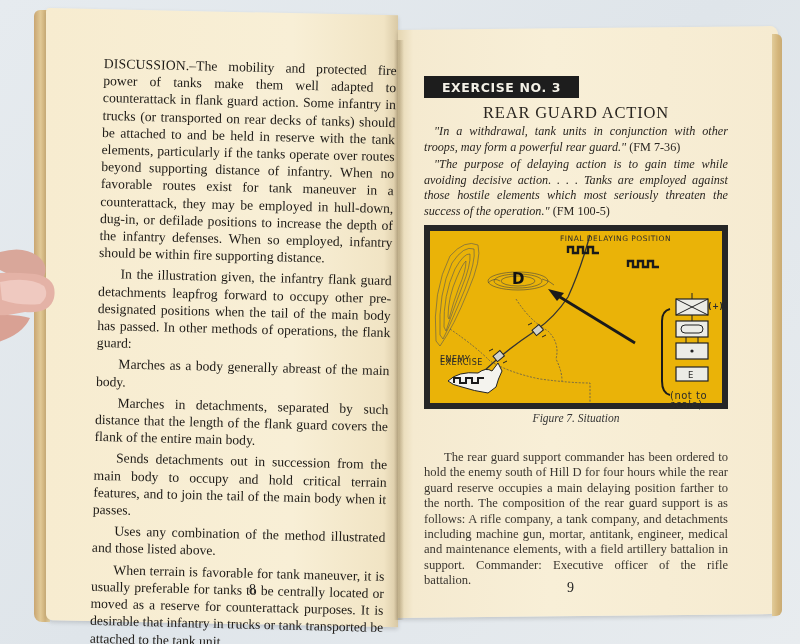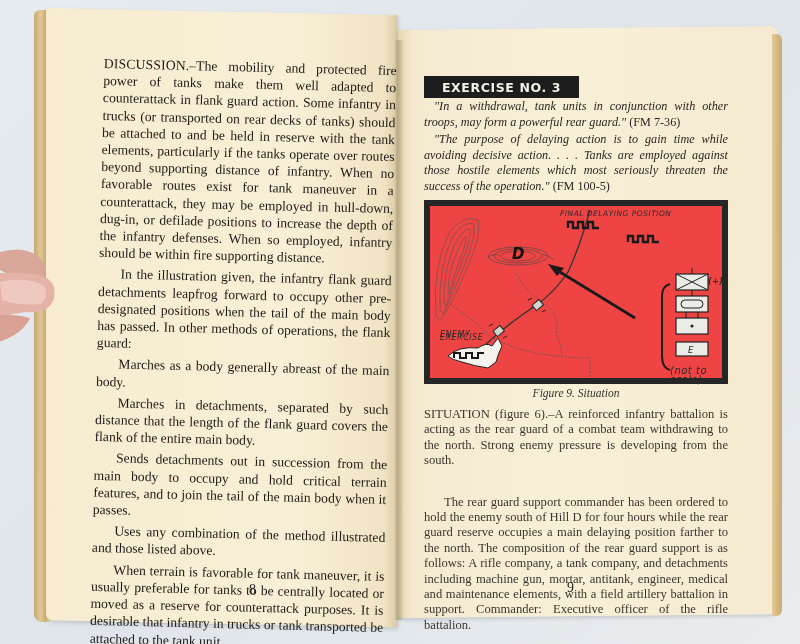--- a/index.html
+++ b/index.html
@@ -69,22 +69,21 @@
   .quote.q1 { text-indent:10px; margin-top:1px; }
   .quote.q2 { text-indent:10px; margin-top:2px; }
   .quote i { font-style:italic; }
 
   .figure {
     position:relative; margin-top:6px; width:304px; height:184px;
     background:#262626; padding:6px; box-sizing:border-box;
   }
   .map {
     position:relative; width:100%; height:100%;
-    background:#ef4444;
-    font-style:italic;
+    background:#eab308;
   }
   .map svg { position:absolute; left:0; top:0; width:100%; height:100%; }
   .map-label {
     position:absolute; font-family:"DejaVu Sans","Liberation Sans",sans-serif;
     font-size:8px; color:#2b2b2b; letter-spacing:0.5px; line-height:9px;
   }
   .fig-caption {
     text-align:center; font-style:italic; font-size:11.5px; margin-top:3px; color:#333;
   }
 
@@ -120,20 +119,21 @@
     <p class="ind">Marches in detachments, separated by such distance that the length of the flank guard covers the flank of the entire main body.</p>
     <p class="ind">Sends detachments out in succession from the main body to occupy and hold critical terrain features, and to join the tail of the main body when it passes.</p>
     <p class="ind">Uses any combination of the method illustrated and those listed above.</p>
     <p class="ind">When terrain is favorable for tank maneuver, it is usually preferable for tanks to be centrally located or moved as a reserve for counterattack purposes. It is desirable that infantry in trucks or tank transported be attached to the tank unit.</p>
 
   </div>
   <div class="page-num pn-left">8</div>
 
   <div class="text-right">
     <div class="exercise-banner">EXERCISE NO. 3</div>
+    <div class="section-title">REAR GUARD ACTION</div>
     <p class="quote q1"><i>"In a withdrawal, tank units in conjunction with other troops, may form a powerful rear guard."</i><span> (FM 7-36)</span></p>
     <p class="quote q2"><i>"The purpose of delaying action is to gain time while avoiding decisive action. . . . Tanks are employed against those hostile elements which most seriously threaten the success of the operation."</i><span> (FM 100-5)</span></p>
 
     <div class="figure">
       <div class="map">
         <svg viewBox="0 0 292 172" preserveAspectRatio="none">
 
           <g fill="none" stroke="#555" stroke-width="0.6">
             <path d="M6 110 Q2 60 20 25 Q35 8 48 14 Q52 28 38 60 Q24 95 10 115 Z"></path>
             <path d="M10 104 Q8 62 22 32 Q34 14 44 18 Q46 30 35 58 Q22 90 13 108 Z"></path>
@@ -192,21 +192,20 @@
         </svg>
         <div class="map-label" style="left:130px;top:3px;font-size:7.5px;">FINAL DELAYING POSITION</div>
         <div class="map-label" style="left:82px;top:40px;font-size:15px;font-weight:bold;color:#111;line-height:16px;">D</div>
         <div class="map-label" style="left:10px;top:118px;margin-top:6px;">ENEMY</div>
         <div class="map-label" style="left:10px;top:127px;">EXERCISE</div>
         <div class="map-label" style="left:278px;top:71px;font-weight:bold;font-size:8px;">(+)</div>
         <div class="map-label" style="left:258px;top:140px;font-size:8.5px;">E</div>
         <div class="map-label" style="left:240px;top:160px;font-size:10px;">(not to scale)</div>
       </div>
     </div>
-    <div class="fig-caption">Figure 9.   Situation</div>
+    <div class="fig-caption">Figure 7.   Situation</div>
 
     <div class="situation">
-      <p><span>SITUATION</span><span> (figure 6).–A reinforced infantry battalion is acting as the rear guard of a combat team withdrawing to the north. Strong enemy pressure is developing from the south.</span></p>
       <p class="ind">The rear guard support commander has been ordered to hold the enemy south of Hill D for four hours while the rear guard reserve occupies a main delaying position farther to the north. The composition of the rear guard support is as follows: A rifle company, a tank company, and detachments including machine gun, mortar, antitank, engineer, medical and maintenance elements, with a field artillery battalion in support. Commander: Executive officer of the rifle battalion.</p>
     </div>
   </div>
   <div class="page-num pn-right">9</div>
 </div>
 
 </body></html>

